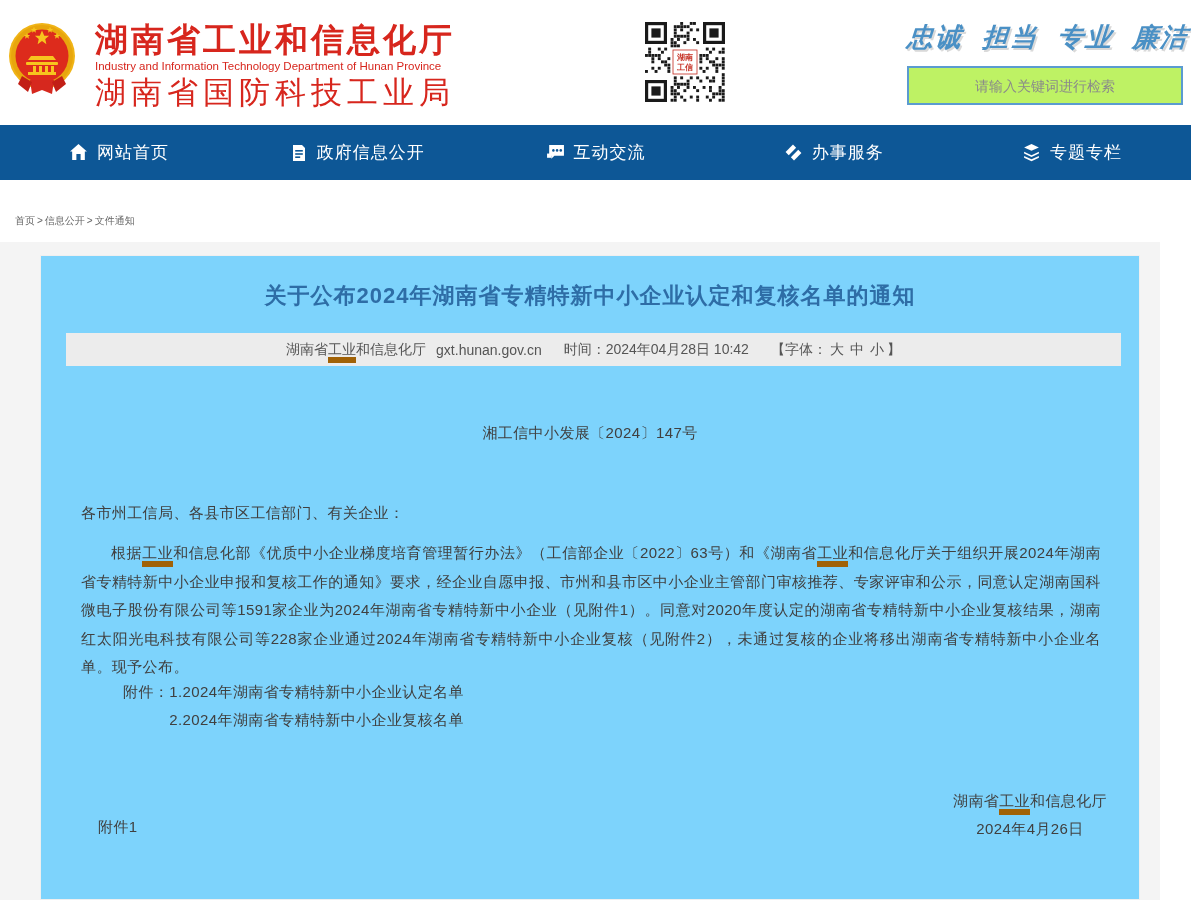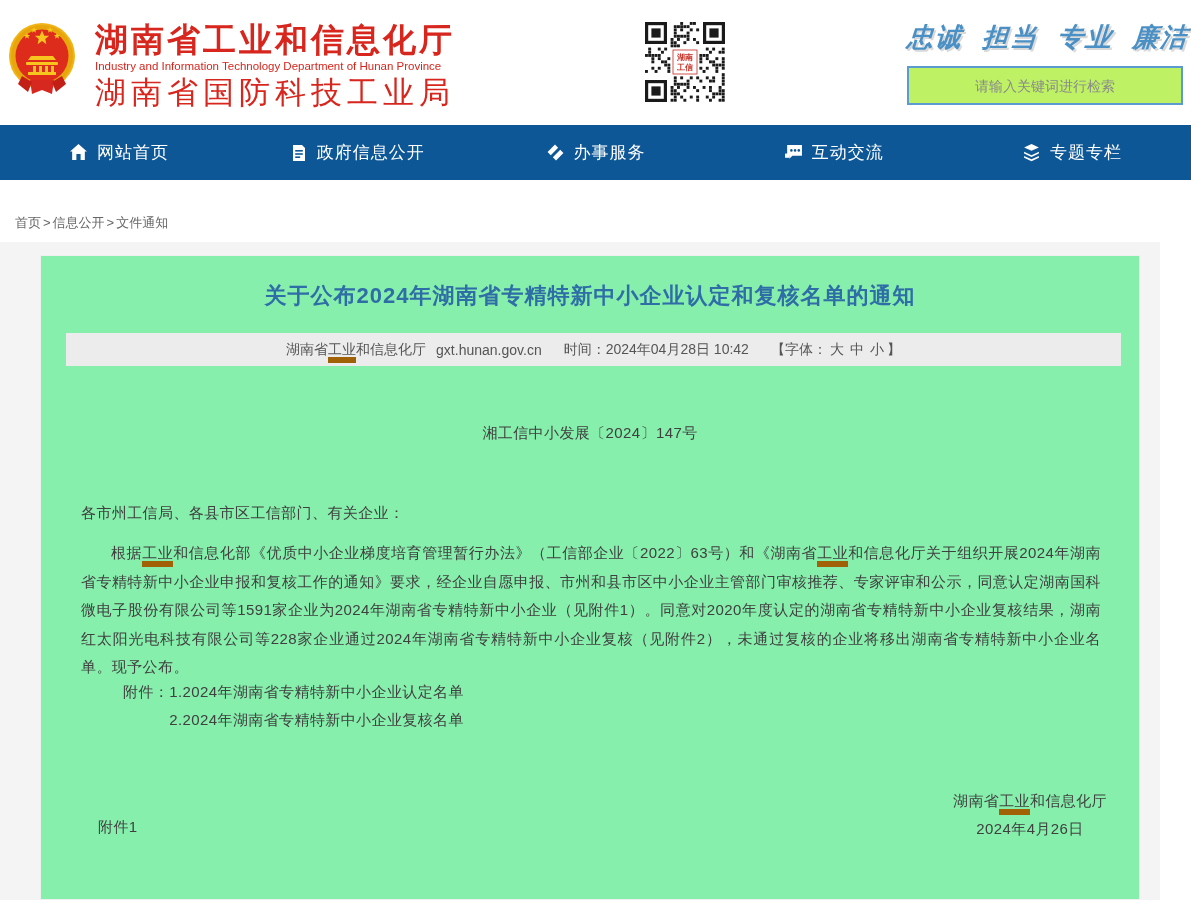--- a/index.html
+++ b/index.html
@@ -23,27 +23,27 @@
   .search-box::placeholder { color:#8a8a8a; text-align:center; }
 
   
   .nav { position:absolute; left:0; top:125px; width:1191px; height:55px; background:#0d5796;
     display:flex; }
   .nav-item { flex:1 1 0; display:flex; align-items:center; justify-content:center;
     gap:9px; color:#fff; font-size:17px; letter-spacing:1px; cursor:pointer; }
   .nav-item svg { display:block; }
 
   
-  .breadcrumb { position:absolute; left:14px; top:214px; font-size:13px; color:#666; }
+  .breadcrumb { position:absolute; left:14px; top:214px; font-size:10px; color:#666; }
   .breadcrumb span { margin:0 1px; }
   .crumb { cursor:pointer; }
 
   
   .page-gray { position:absolute; left:0; top:242px; width:1160px; height:658px; background:#f4f4f4; }
-  .card { position:absolute; left:40px; top:255px; width:1100px; height:645px; background:#86efac;
+  .card { position:absolute; left:40px; top:255px; width:1100px; height:645px; background:#7dd3fc;
     border:1px solid #efefef; }
   .art-title { position:absolute; left:0; top:25px; width:100%; text-align:center;
     font-size:22px; font-weight:bold; color:#2e6da6; letter-spacing:1px; }
   .meta-bar { position:absolute; left:25px; top:77px; width:1055px; height:33px;
     background:#ececec; display:flex; align-items:center; justify-content:center;
     font-size:14px; color:#555; white-space:pre; }
   .meta-bar .gap-s { display:inline-block; width:10px; }
   .meta-bar .gap-m { display:inline-block; width:22px; }
   .font-size-link { cursor:pointer; margin:0 3px; }
   .doc-number { position:absolute; left:0; top:168px; width:100%; text-align:center;
@@ -274,35 +274,35 @@
   <div class="nav-item">
     <svg width="18" height="18" viewBox="0 0 18 18">
       <path d="M3 1 L12 1 L15 4 L15 17 L3 17 Z" fill="#fff"></path>
       <rect x="5.2" y="6" width="7.6" height="1.6" fill="#0d5796"></rect>
       <rect x="5.2" y="9.2" width="7.6" height="1.6" fill="#0d5796"></rect>
       <rect x="5.2" y="12.4" width="5" height="1.6" fill="#0d5796"></rect>
     </svg>
     <span>政府信息公开</span>
   </div>
   <div class="nav-item">
-    <svg width="19" height="19" viewBox="0 0 18 18" fill="#fff">
-      <path d="M1.5 8.5 L8.5 1.5 L11.5 4.5 L4.5 11.5 Z"></path>
-      <path d="M6.5 13.5 L13.5 6.5 L16.5 9.5 L9.5 16.5 Z"></path>
-    </svg>
-    <span>办事服务</span>
-  </div>
-  <div class="nav-item">
     <svg width="19" height="19" viewBox="0 0 18 18">
       <path d="M3 2 L17 2 L17 12 L8 12 L5 15 L5 12 L3 12 Z" fill="#fff"></path>
       <rect x="1" y="10" width="4" height="4" fill="#fff"></rect>
       <circle cx="7" cy="7" r="1.2" fill="#0d5796"></circle>
       <circle cx="10.5" cy="7" r="1.2" fill="#0d5796"></circle>
       <circle cx="14" cy="7" r="1.2" fill="#0d5796"></circle>
     </svg>
     <span>互动交流</span>
+  </div>
+  <div class="nav-item">
+    <svg width="19" height="19" viewBox="0 0 18 18" fill="#fff">
+      <path d="M1.5 8.5 L8.5 1.5 L11.5 4.5 L4.5 11.5 Z"></path>
+      <path d="M6.5 13.5 L13.5 6.5 L16.5 9.5 L9.5 16.5 Z"></path>
+    </svg>
+    <span>办事服务</span>
   </div>
   <div class="nav-item">
     <svg width="19" height="19" viewBox="0 0 18 18" fill="#fff">
       <path d="M9 1 L16 4.2 L9 7.4 L2 4.2 Z"></path>
       <path d="M2 8.3 L9 11.5 L16 8.3 L16 10 L9 13.2 L2 10 Z"></path>
       <path d="M2 12.3 L9 15.5 L16 12.3 L16 14 L9 17.2 L2 14 Z"></path>
     </svg>
     <span>专题专栏</span>
   </div>
 </div>

